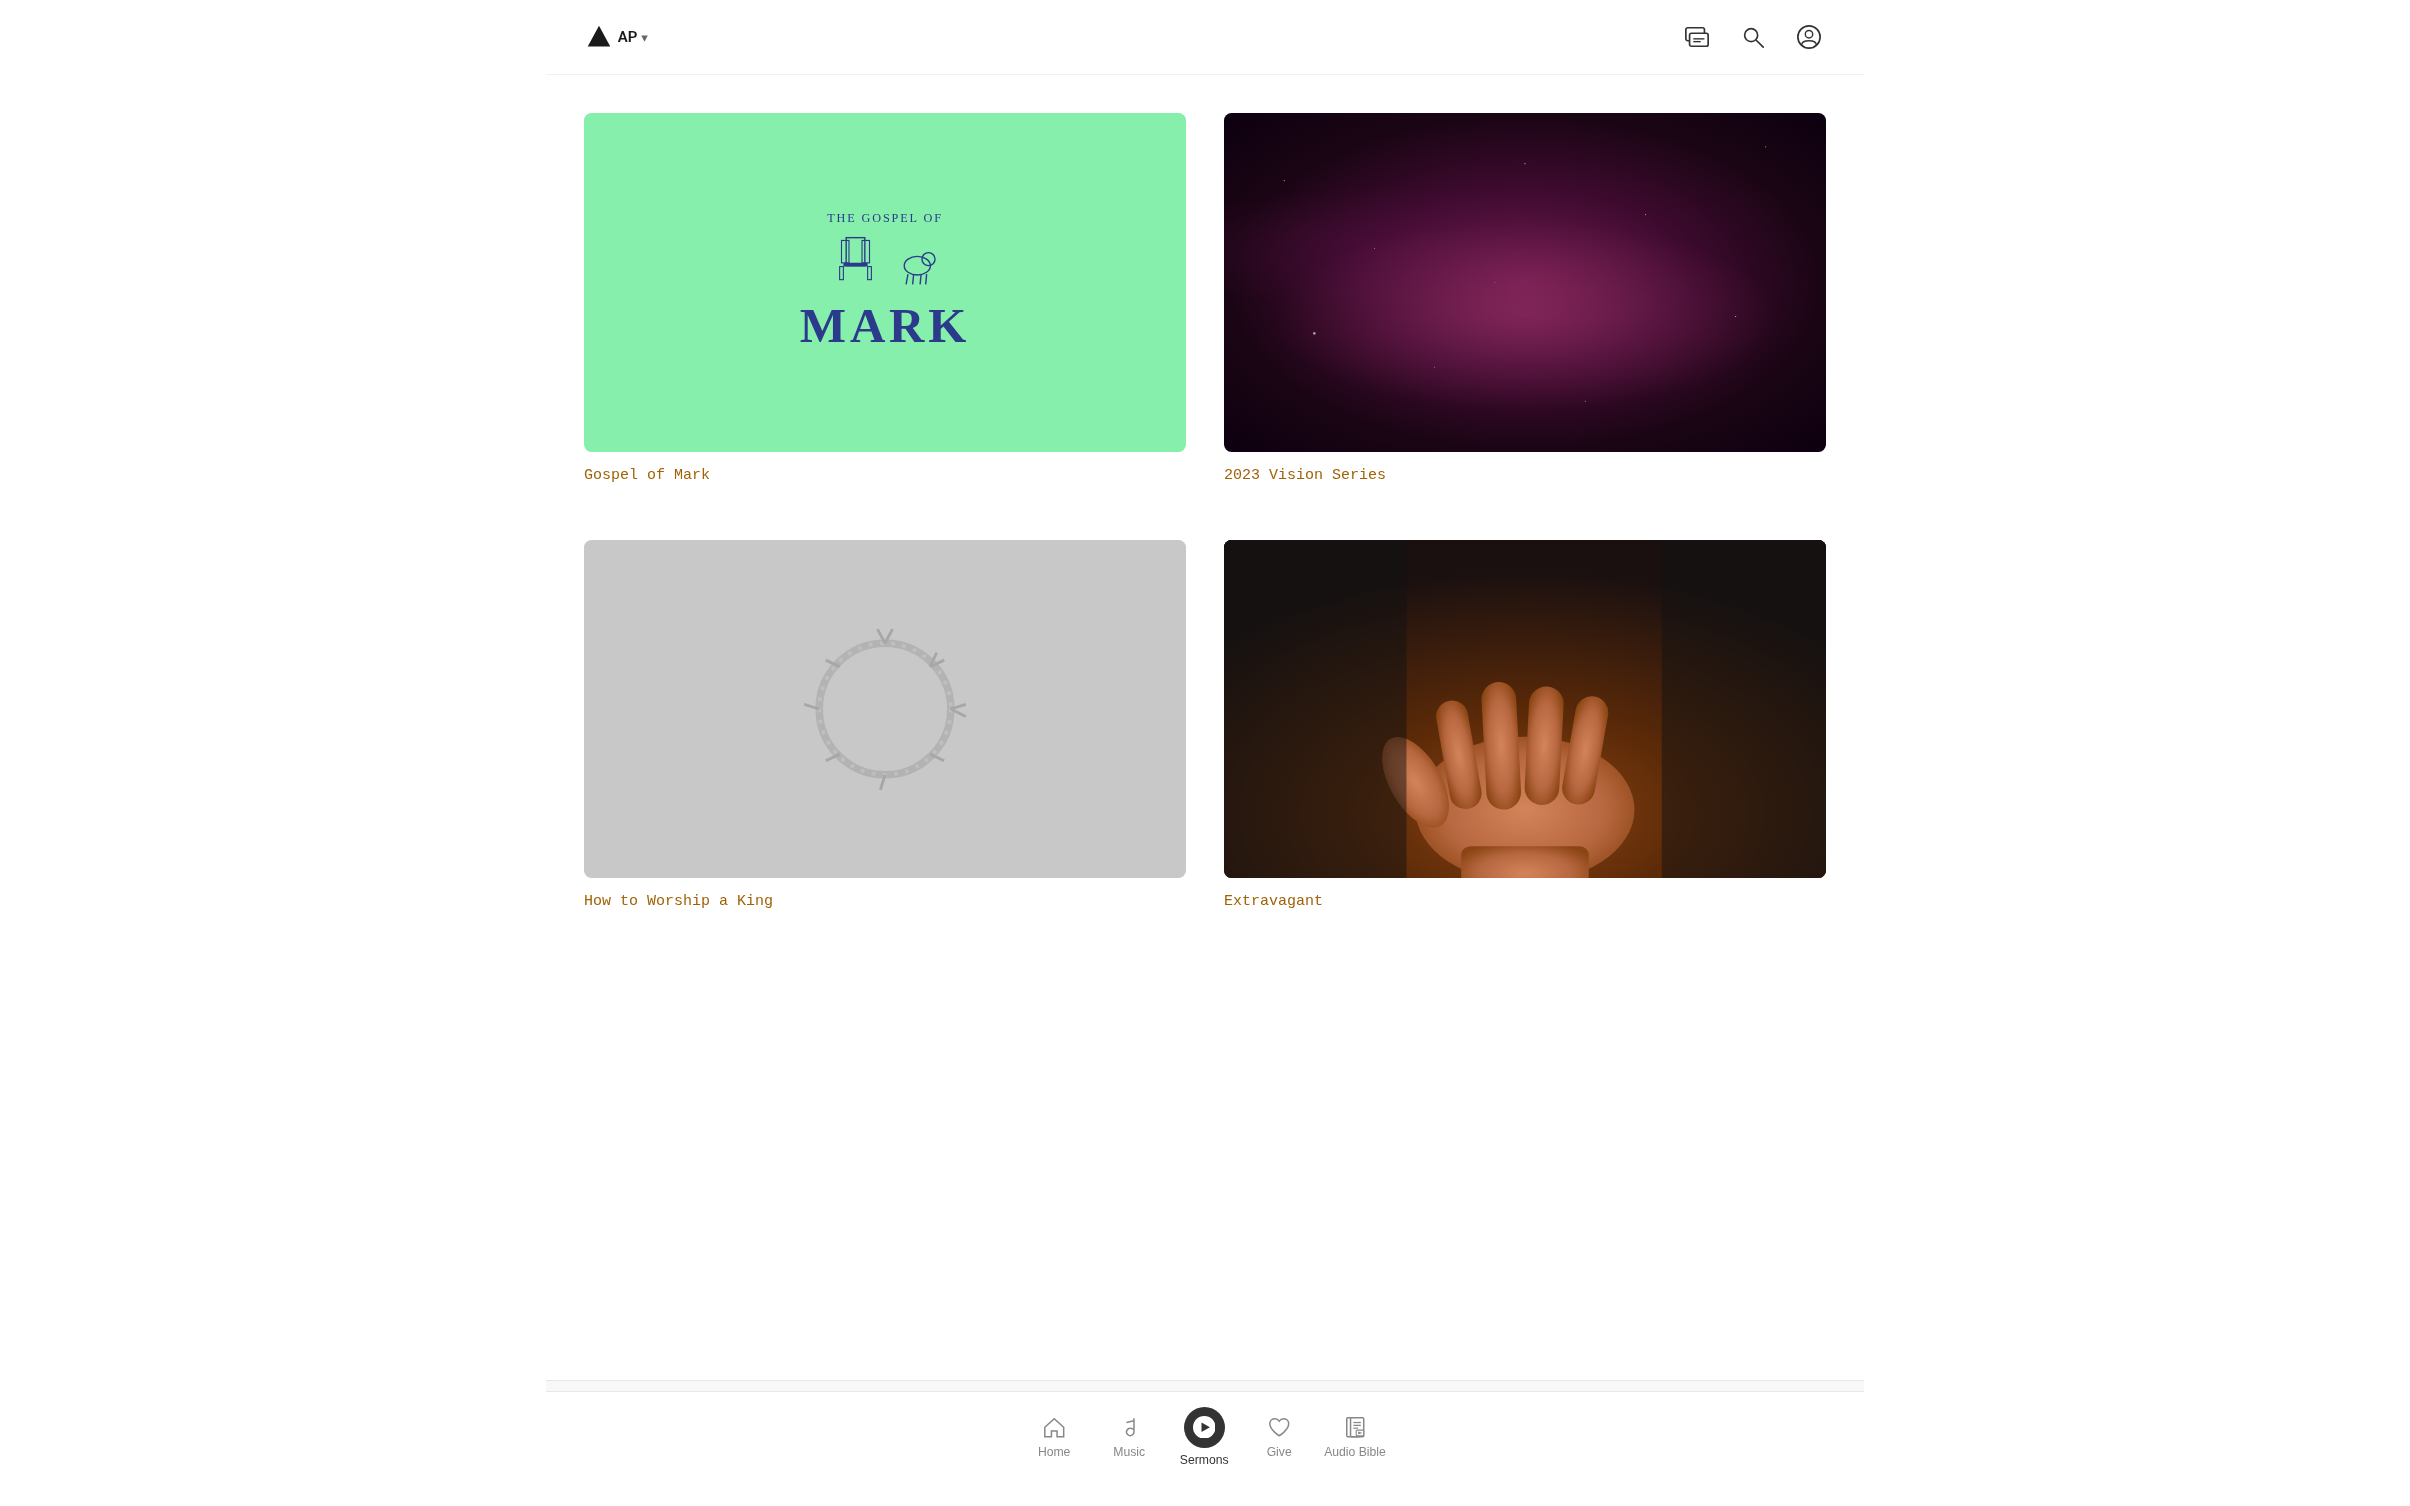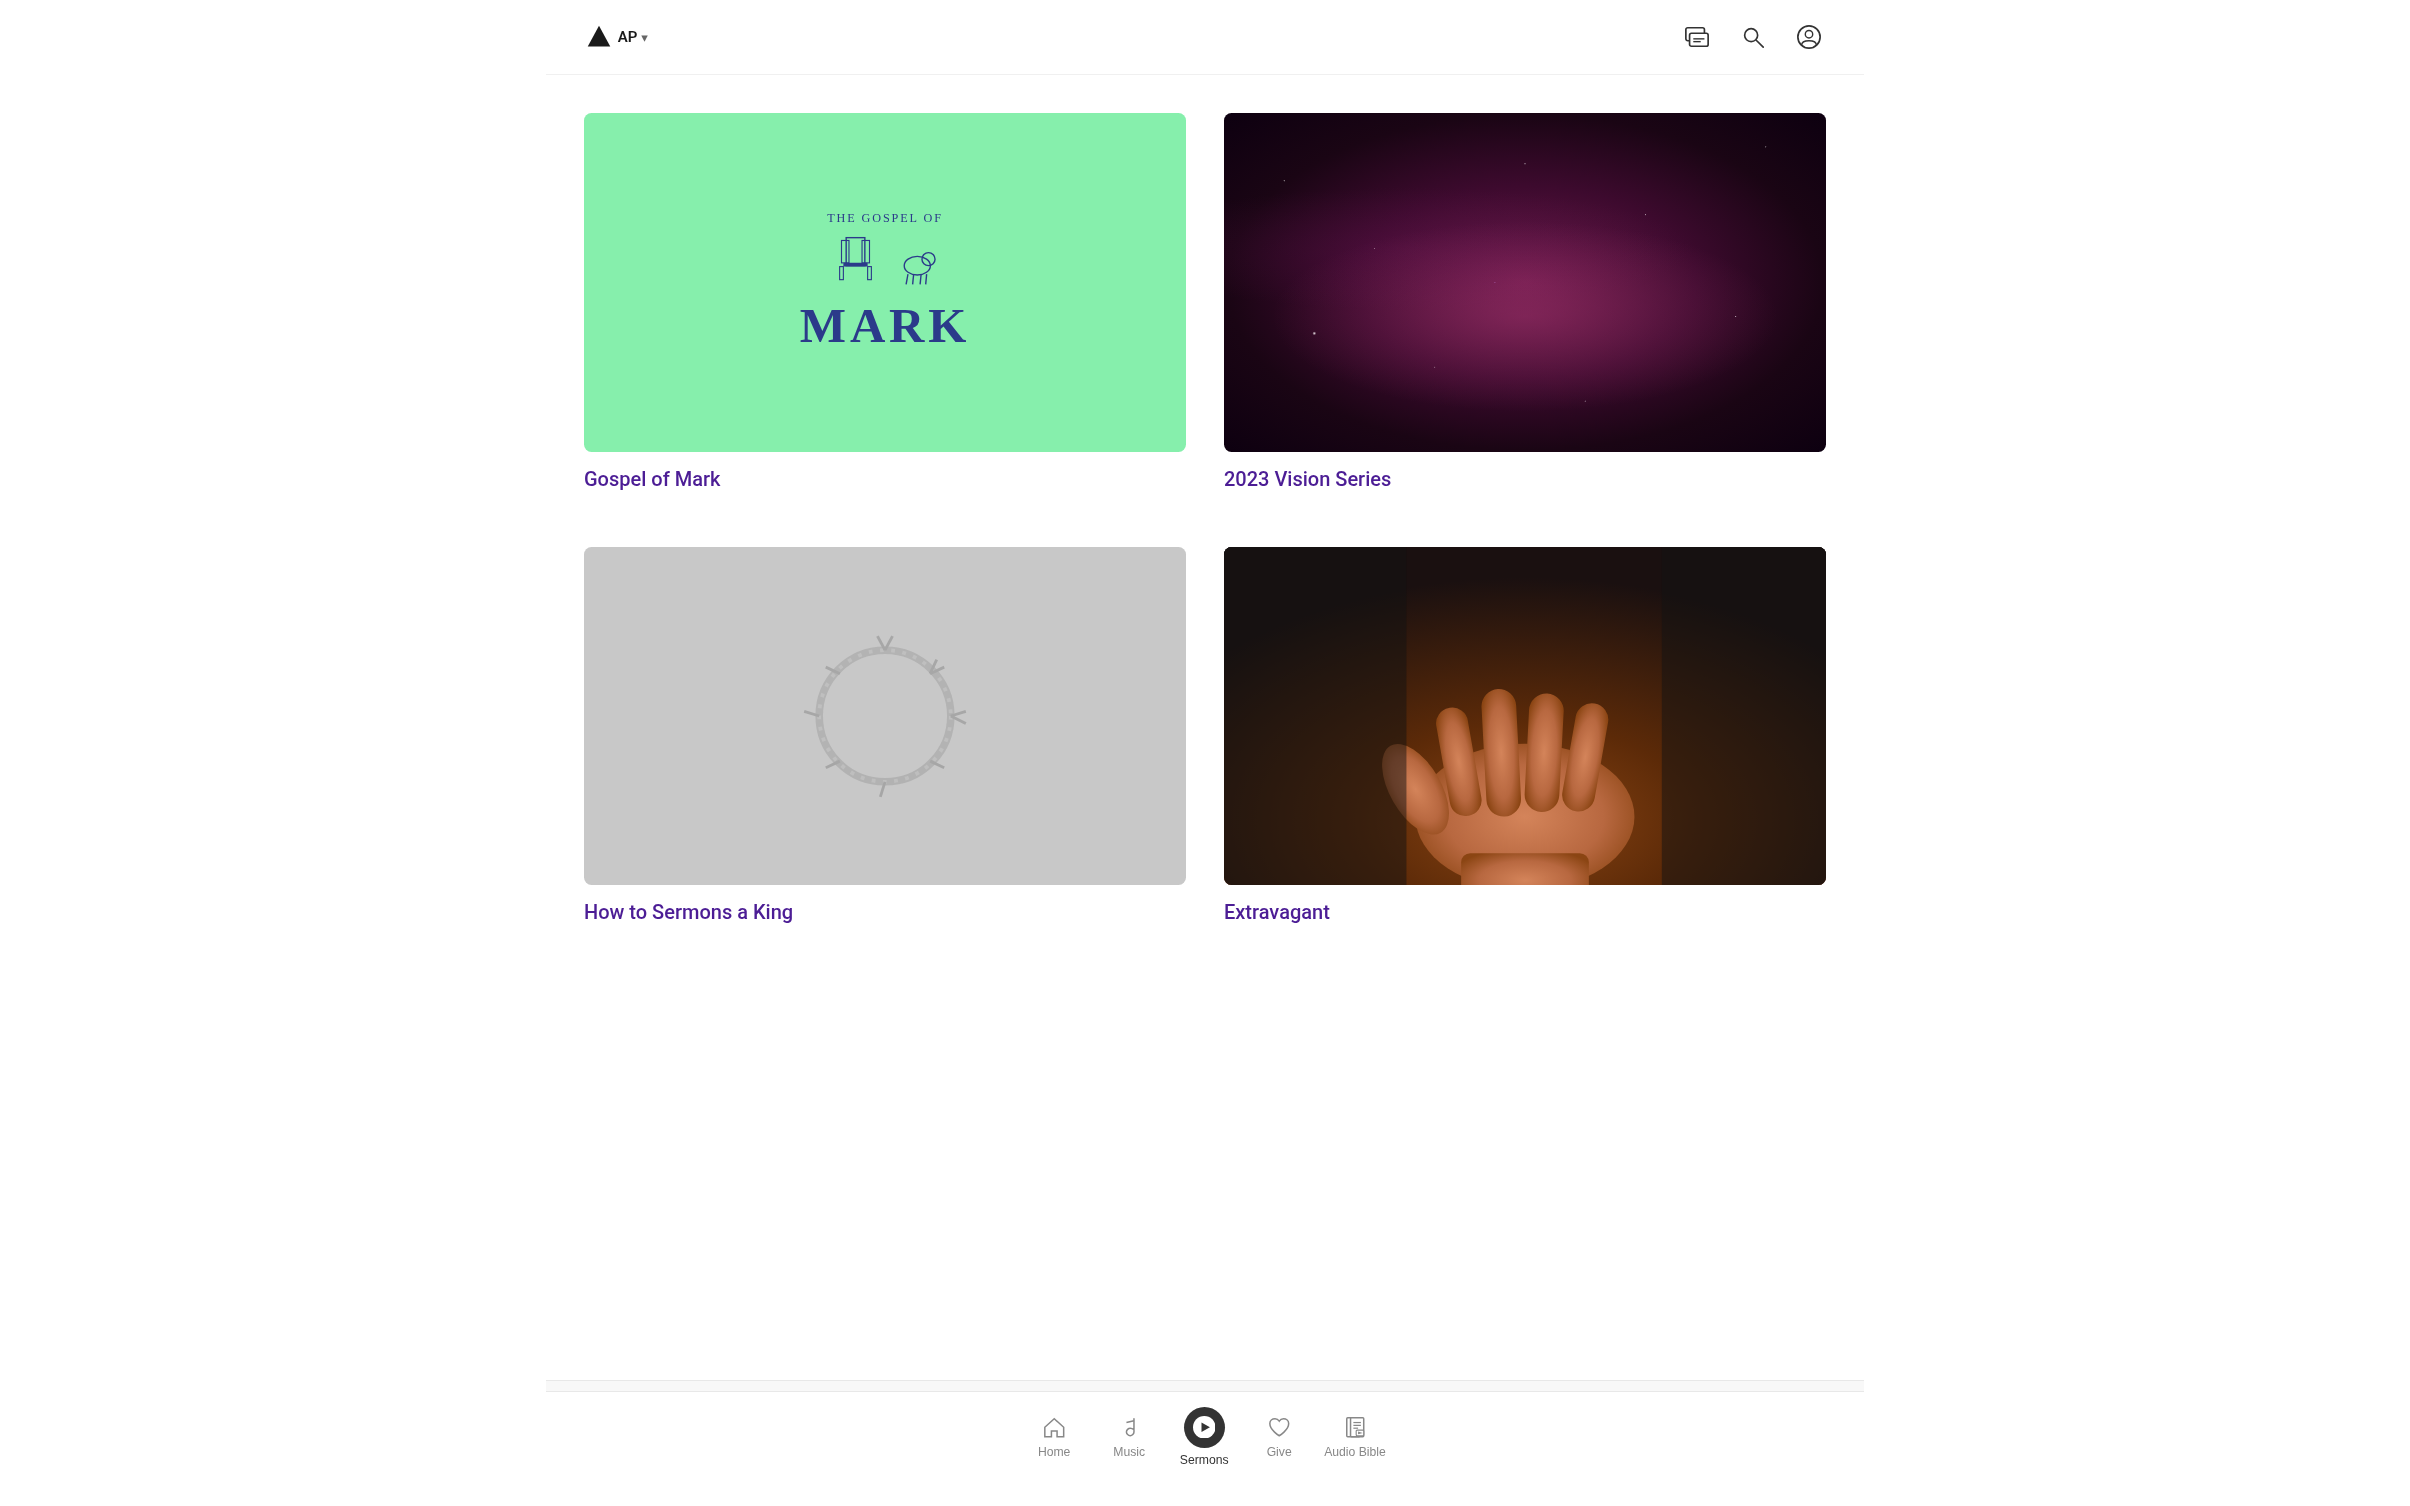--- a/index.html
+++ b/index.html
@@ -189,23 +189,24 @@
     .thumb-hand-visual {
       width: 100%;
       height: 100%;
       background: 
         radial-gradient(ellipse 50% 80% at 50% 100%, #c4724a 0%, #a05a35 30%, transparent 70%),
         radial-gradient(ellipse 30% 60% at 60% 80%, #d4855a 0%, transparent 60%),
         linear-gradient(180deg, #1a1a1a 0%, #252020 40%, #3a2510 70%, #c07050 100%);
     }
 
     .sermon-title {
-      font-size: 20px;
+      font-size: 15px;
       font-weight: 500;
-      color: #4c1d95;
+      color: #a16207;
+      font-family: Liberation Mono, monospace;
     }
 
     
     .bottom-nav {
       position: fixed;
       bottom: 16px;
       left: 50%;
       transform: translateX(-50%);
       width: 100%;
       max-width: 1318px;
@@ -406,21 +407,21 @@
           <line x1="148" y1="55" x2="155" y2="40" stroke="#999" stroke-width="3"></line>
           <line x1="170" y1="100" x2="186" y2="95" stroke="#999" stroke-width="3"></line>
           <line x1="170" y1="100" x2="186" y2="108" stroke="#999" stroke-width="3"></line>
           <line x1="148" y1="148" x2="163" y2="155" stroke="#999" stroke-width="3"></line>
           <line x1="52" y1="55" x2="37" y2="48" stroke="#999" stroke-width="3"></line>
           <line x1="30" y1="100" x2="14" y2="95" stroke="#999" stroke-width="3"></line>
           <line x1="52" y1="148" x2="37" y2="155" stroke="#999" stroke-width="3"></line>
           <line x1="100" y1="170" x2="95" y2="186" stroke="#999" stroke-width="3"></line>
         </svg>
       </div>
-      <div class="sermon-title">How to Sermons a King</div>
+      <div class="sermon-title">How to Worship a King</div>
     </div>
 
     <div class="sermon-card">
       <div class="sermon-thumbnail thumb-hand">
         <div class="thumb-hand-visual" style="width:100%;height:100%;position:relative;">
 
           <svg width="100%" height="100%" viewBox="0 0 660 380" preserveAspectRatio="xMidYMid slice">
             <defs>
               <radialGradient id="bgGrad" cx="50%" cy="80%" r="70%">
                 <stop offset="0%" stop-color="#8B4513"></stop>

